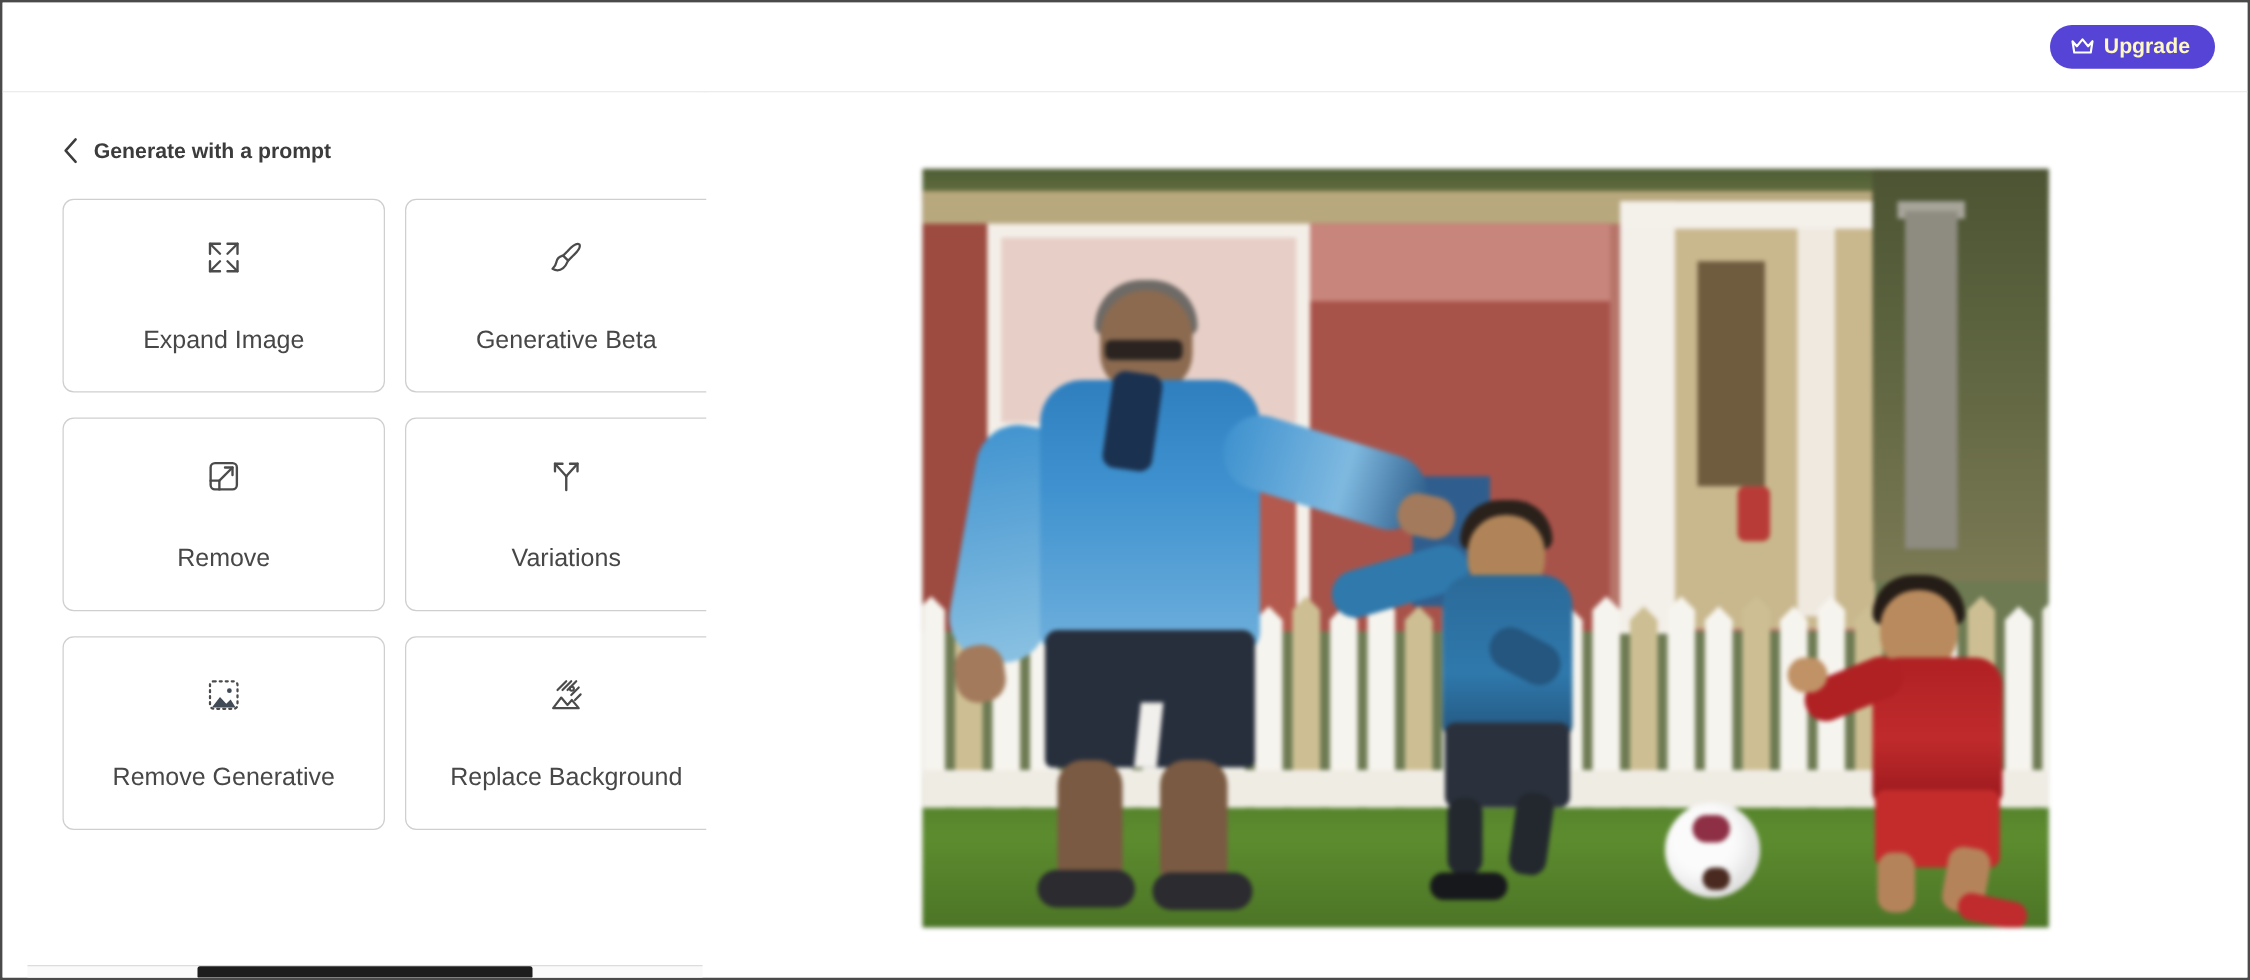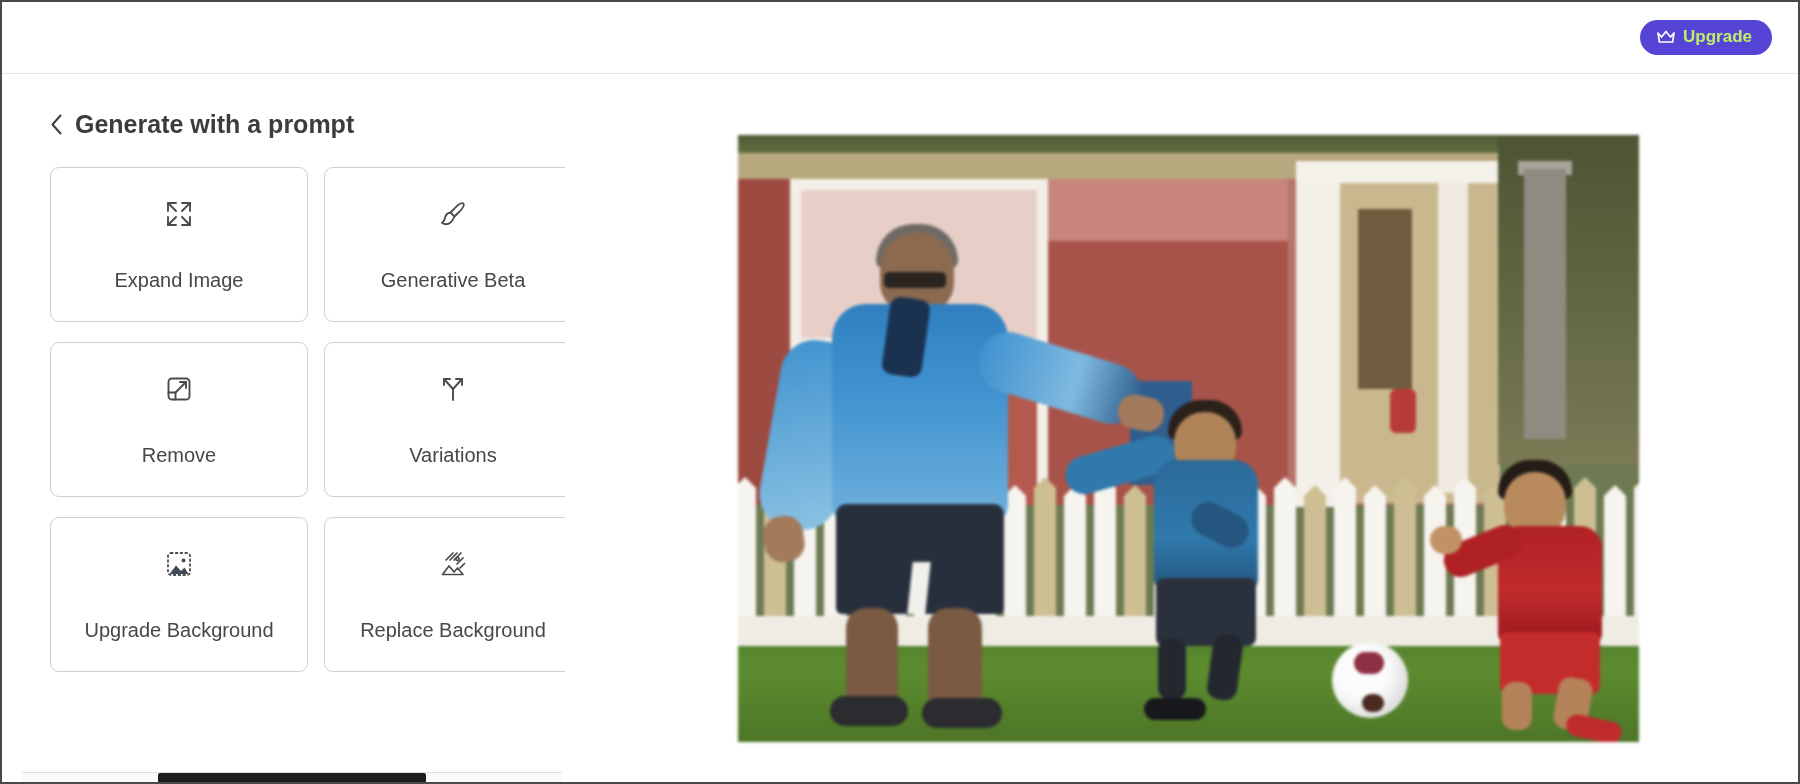--- a/index.html
+++ b/index.html
@@ -65,21 +65,21 @@
     line-height: 1;
   }
 
   .header-spacer { flex: 1; }
 
   .upgrade-btn {
     display: flex;
     align-items: center;
     gap: 7px;
     background: #5544d6;
-    color: #bef264;
+    color: #fef9c3;
     border: none;
     border-radius: 18px;
     padding: 7px 20px 8px 16px;
     font-size: 17px;
     font-weight: 700;
     font-family: "Liberation Sans", sans-serif;
     cursor: pointer;
   }
   .crown-ico { display: block; }
 
@@ -103,21 +103,21 @@
 
   .back-link {
     display: flex;
     align-items: center;
     gap: 12px;
     cursor: pointer;
     width: max-content;
   }
   .chev { display: block; }
   .back-label {
-    font-size: 25px;
+    font-size: 17px;
     font-weight: 700;
     color: #3c3c3c;
   }
 
   .page-title {
     margin-top: 26px;
     font-size: 42px;
     font-weight: 700;
     color: #0f0f0f;
     letter-spacing: -.5px;
@@ -541,21 +541,21 @@
       </div>
 
       <div class="tool-card">
         <span class="tool-icon">
           <svg width="30" height="30" viewBox="0 0 30 30">
             <rect x="4" y="4" width="22" height="22" rx="3" fill="none" stroke="#4b4b4b" stroke-width="1.8" stroke-dasharray="1.6 3.2" stroke-linecap="round"></rect>
             <circle cx="19.5" cy="11.5" r="1.9" fill="#414a57"></circle>
             <path d="M5.5 25 L12 16.5 L17 22 L20.5 18.5 L24.5 25 Z" fill="#414a57"></path>
           </svg>
         </span>
-        <span class="tool-label">Upgrade Background</span>
+        <span class="tool-label">Remove Generative</span>
       </div>
 
       <div class="tool-card">
         <span class="tool-icon">
           <svg width="30" height="30" viewBox="0 0 30 30">
             <g stroke="#4b4b4b" stroke-width="1.7" stroke-linecap="round" fill="none">
               <path d="M8 11 L15 4"></path>
                 <path d="M12 11 L19 4"></path>
                 <path d="M16 11 L23 4"></path>
               <path d="M19 15 L25 9"></path>

